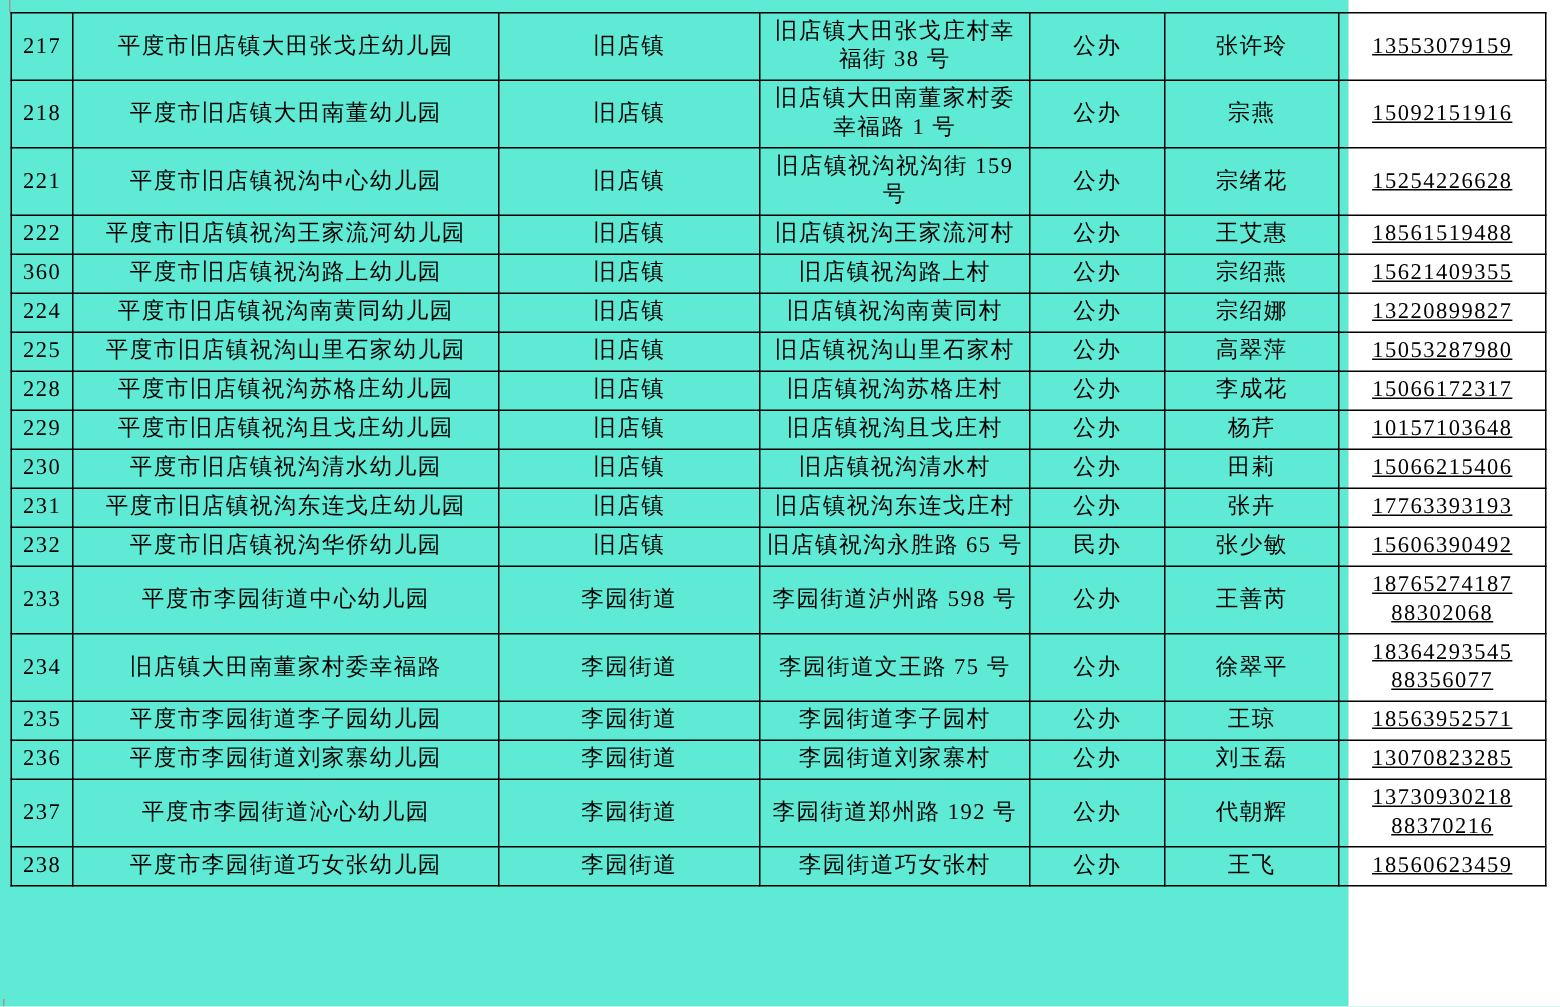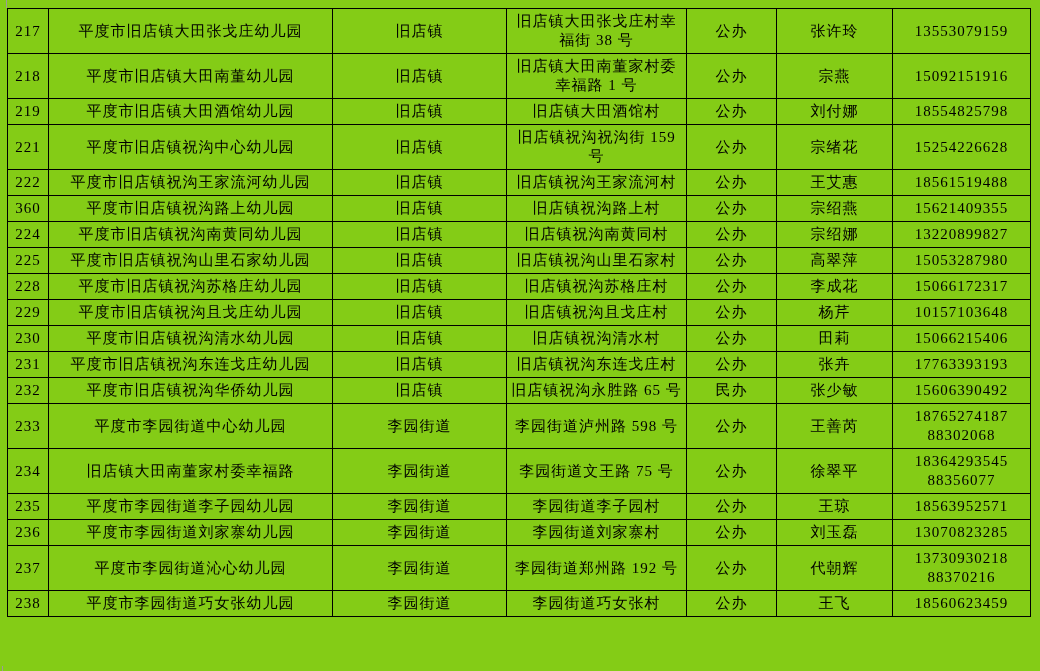--- a/index.html
+++ b/index.html
@@ -6,23 +6,23 @@
     margin: 0;
     padding: 0;
     background: #ffffff;
     width: 1040px;
     height: 671px;
     overflow: hidden;
     font-family: "Liberation Serif", "DejaVu Serif", serif;
   }
   .page {
     position: relative;
-    width: 1040px;
+    width: 899px;
     height: 671px;
-    background: #84cc16;
+    background: #5eead4;
   }
   table.doc-table {
     position: absolute;
     left: 7px;
     top: 8px;
     width: 1023px;
     border-collapse: collapse;
     table-layout: fixed;
   }
   table.doc-table td {
@@ -38,20 +38,21 @@
     word-break: break-all;
   }
   td.cell-number {
     letter-spacing: 1px;
     font-size: 14px;
   }
   td.cell-phone {
     white-space: pre-line;
     letter-spacing: 0.5px;
     font-size: 14.5px;
+    text-decoration: underline;
   }
   td.cell-address {
     padding: 3px 5px;
   }
   .margin-tick {
     position: absolute;
     width: 1px;
     background: #9a9a9a;
   }
   .tick-top { left: 6px; top: 0; height: 8px; }
@@ -88,29 +89,20 @@
         <tr>
       <td class="cell-number">218</td>
       <td class="cell-name">平度市旧店镇大田南董幼儿园</td>
       <td class="cell-town">旧店镇</td>
       <td class="cell-address">旧店镇大田南董家村委幸福路 1 号</td>
       <td class="cell-type">公办</td>
       <td class="cell-contact">宗燕</td>
       <td class="cell-phone">15092151916</td>
     </tr>
         <tr>
-      <td class="cell-number">219</td>
-      <td class="cell-name">平度市旧店镇大田酒馆幼儿园</td>
-      <td class="cell-town">旧店镇</td>
-      <td class="cell-address">旧店镇大田酒馆村</td>
-      <td class="cell-type">公办</td>
-      <td class="cell-contact">刘付娜</td>
-      <td class="cell-phone">18554825798</td>
-    </tr>
-        <tr>
       <td class="cell-number">221</td>
       <td class="cell-name">平度市旧店镇祝沟中心幼儿园</td>
       <td class="cell-town">旧店镇</td>
       <td class="cell-address">旧店镇祝沟祝沟街 159 号</td>
       <td class="cell-type">公办</td>
       <td class="cell-contact">宗绪花</td>
       <td class="cell-phone">15254226628</td>
     </tr>
         <tr>
       <td class="cell-number">222</td>

